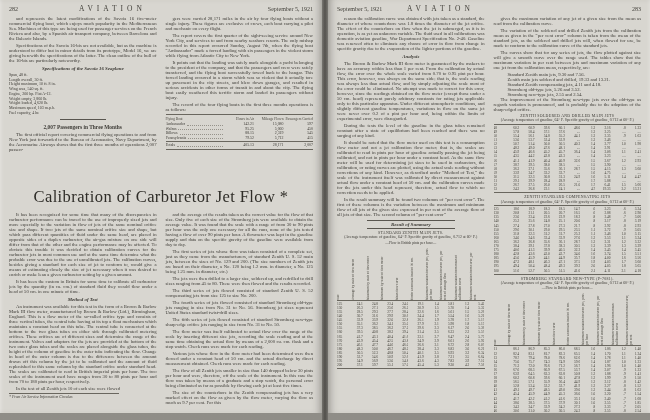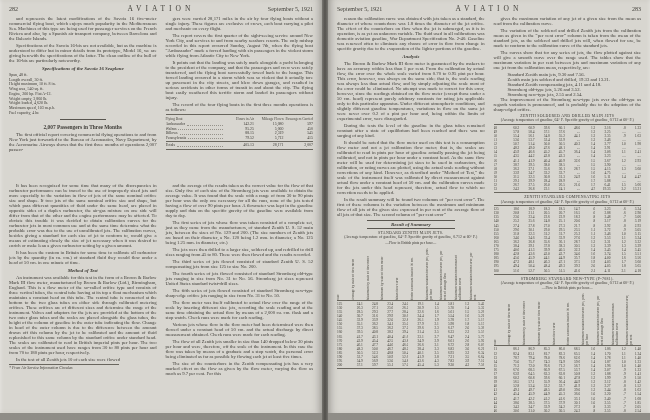--- a/index.html
+++ b/index.html
@@ -15,21 +15,21 @@
     color:#3d3b36;
     padding:4px 9px 0 9px;
     overflow:hidden;
     text-align:justify;
   }
   .page.left{box-shadow:inset -7px 0 9px -6px rgba(40,38,34,.45), inset 3px 0 4px -3px rgba(255,255,255,.5);}
   .page.right{box-shadow:inset 7px 0 9px -6px rgba(40,38,34,.45), inset -3px 0 4px -3px rgba(255,255,255,.4);}
   .gutter{width:6px;background:linear-gradient(90deg,rgba(30,28,25,.25),rgba(30,28,25,.55),rgba(30,28,25,.25));}
 
   .pg-header{display:flex;align-items:baseline;font-size:6px;margin-bottom:3px;color:#44423c;}
-  .pg-header .mag{flex:1;text-align:center;letter-spacing:4px;font-size:7.5px;}
+  .pg-header .mag{flex:1;text-align:left;letter-spacing:4px;font-size:7.5px;}
   .pg-header .side{width:70px;}
   .pg-header .side.r{text-align:right;}
 
   .cols{display:flex;gap:9px;}
   .col{flex:1;min-width:0;}
   p{margin:0 0 2px 0;font-size:4.7px;line-height:5px;text-indent:7px;}
   .subhead{text-align:center;font-weight:bold;font-style:italic;font-size:4.9px;margin:3px 0 2px 0;text-indent:0;}
   .subhead.big{font-style:normal;font-size:5.4px;}
   .rule{width:46px;border-top:0.8px solid #59564f;margin:4px auto 4px auto;}
 
@@ -146,20 +146,21 @@
               <span class="cell c0">Totals</span>
               <span class="cell">405.13</span>
               <span class="cell">28,171</span>
               <span class="cell">2,007</span>
             </div>
           </div>
         </div>
       </div>
     </div>
 
+    <div class="article-title">Calibration of Carburetor Jet Flow *</div>
 
     <div class="cols article-cols">
       <div class="col">
         <p>It has been recognized for some time that many of the discrepancies in carburetor performance can be traced to the use of improperly sized jets and more especially to the variation in flow of jets of the same nominal orifice size and shape.  If two jets of the same nominal orifice size and shape, but which pass different quantities of fluid under the same head, are placed in opposite sides of a duplex carburetor, the air-gas mixture on one side will differ from that of the other and the engine performance may be affected.  To obviate this trouble it was decided to obtain calibration curves for the carburetor jets in most common use and at the same time determine what the probable error was due to the use of uncalibrated jets.  The calibration curves, besides giving a standard for each size of jet to conform to, would give a means of estimating closely the size of jet necessary when it was desired to enrich or make lean a given carburetor setting by a given amount.</p>
         <p>It has been the custom in Britain for some time to calibrate all carburetor jets by the quantity (in cu. cm.) of standard fluid they would flow under a head of 50 cm. in one minute of time.</p>
         <div class="subhead">Method of Test</div>
         <p>An instrument was available for this test in the form of a Brown &amp; Barlow Mark III flow meter, manufactured by Brown &amp; Barlow (Ltd.), Birmingham, England.  This is a flow meter of the so-called orifice type and consists of three vertical tubes, the central tube having at its top a float mechanism which maintains a constant head on this tube.  The central tube is connected at the bottom to the two glass tubes on either side through calibrated metering orifices.  These orifices are of different sizes and determine the range of the instrument.  Valves and adaptors for the jets are provided at the bottom of the two outer glass tubes and the scales are placed alongside the glass tubes, the height of the column of gasoline in the outer tube indicating the flow.  Change in head of the outer column is due to the difference between the amount drawn off this column by the jet to be calibrated and the amount of fluid replenished to this same column by the standard orifice under standard head.  The scales are calibrated to read in British imperial pints per hour.  The two scales of the instrument used have ranges from 30 to 80 pints per hour and from 70 to 180 pints per hour, respectively.</p>
         <p>In the test of all Zenith jets 10 of each size were flowed</p>
         <div class="footnote">* From Air Service Information Circular.</div>
       </div>

